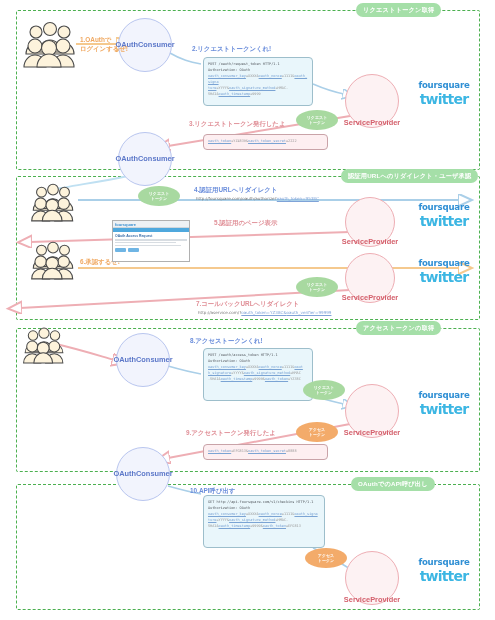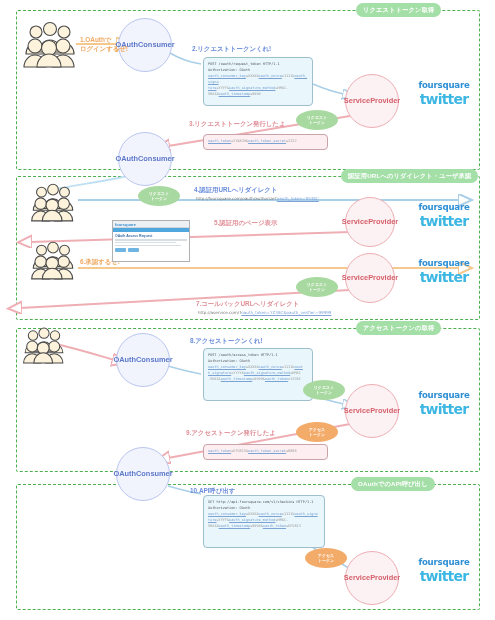--- a/index.html
+++ b/index.html
@@ -39,21 +39,21 @@
     align-items: center; justify-content: center;
     font-size: 7.4px; font-weight: bold;
     line-height: 1.25;
     text-align: center;
     z-index: 14;
   }
   .node.consumer {
     background: #f2f4fd; border: 1.6px solid #b9c6ef; color: #5d78c9;
   }
   .node.provider {
-    background: #fdf2f3; border: 1.6px solid #eeaeb4; color: #d4606c;
+    background: #fdf2f3; border: 1.6px solid #eeaeb4; color: #d4606c; align-items: flex-end;
   }
 
   
   .brand { position: absolute; z-index: 14; text-align: center; }
   .fsq {
     font-size: 8.6px; font-weight: bold; color: #2f8fd4;
     letter-spacing: -0.2px;
     font-family: "DejaVu Sans", sans-serif;
   }
   .twr {

